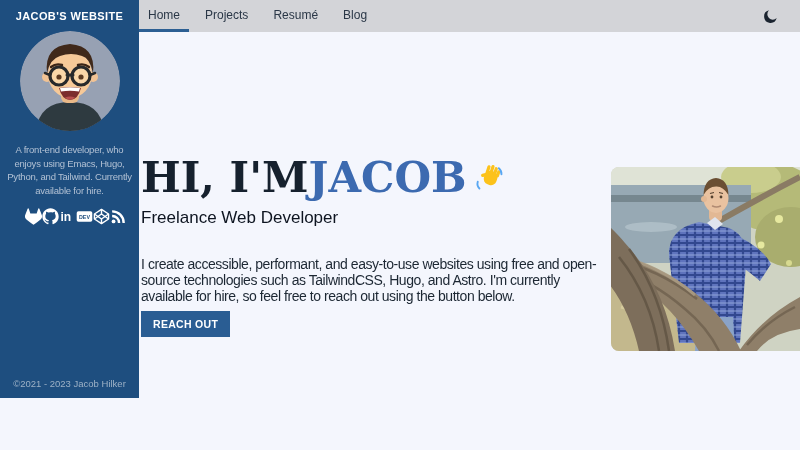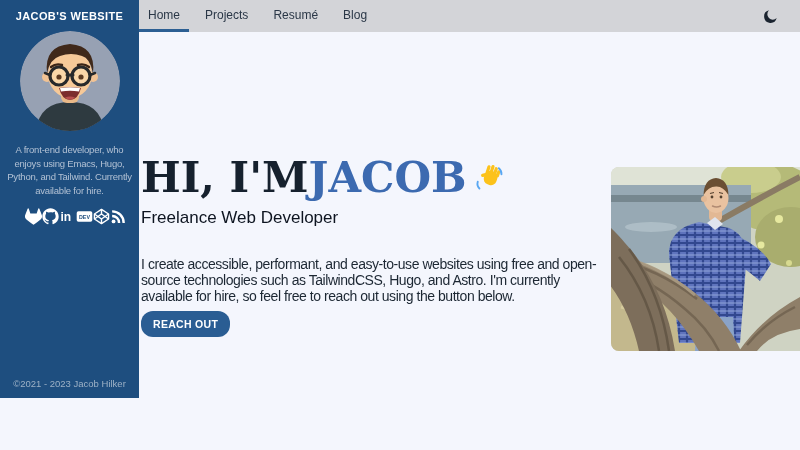--- a/index.html
+++ b/index.html
@@ -33,21 +33,21 @@
   main { flex:1; position:relative; }
 
   .hero { position:absolute; left:2px; top:126px; width:470px; }
   .hero h1 { font-family:"DejaVu Serif", serif; font-weight:bold; font-size:42px;
     line-height:40px; color:#16212e; display:flex; align-items:center; }
   .hero h1 .name { color:#3c6ab0; }
   .hand { width:30px; height:30px; margin-left:7px; }
   .hero h2 { margin-top:8px; font-size:17px; line-height:24px; font-weight:normal; color:#0d1420; }
   .hero p { margin-top:26px; font-size:14px; line-height:16px; letter-spacing:-.45px; color:#1c2733; }
   .btn-row { margin-top:7px; display:flex; gap:15px; }
-  .btn { height:26px; padding:0 12px; border:none; border-radius:12px; color:#fff;
+  .btn { height:26px; padding:0 12px; border:none; border-radius:0; color:#fff;
     font-family:"Liberation Sans", sans-serif; font-size:10.5px; font-weight:bold;
     letter-spacing:.3px; cursor:pointer; }
   .btn-primary { background:#2a5d93; }
   .btn-secondary { background:#97734e; }
 
   .photo { position:absolute; top:135px; right:0; width:189px; height:184px;
     border-radius:8px 0 0 8px; overflow:hidden; }
   .photo svg { display:block; }
 </style>
 </head>

